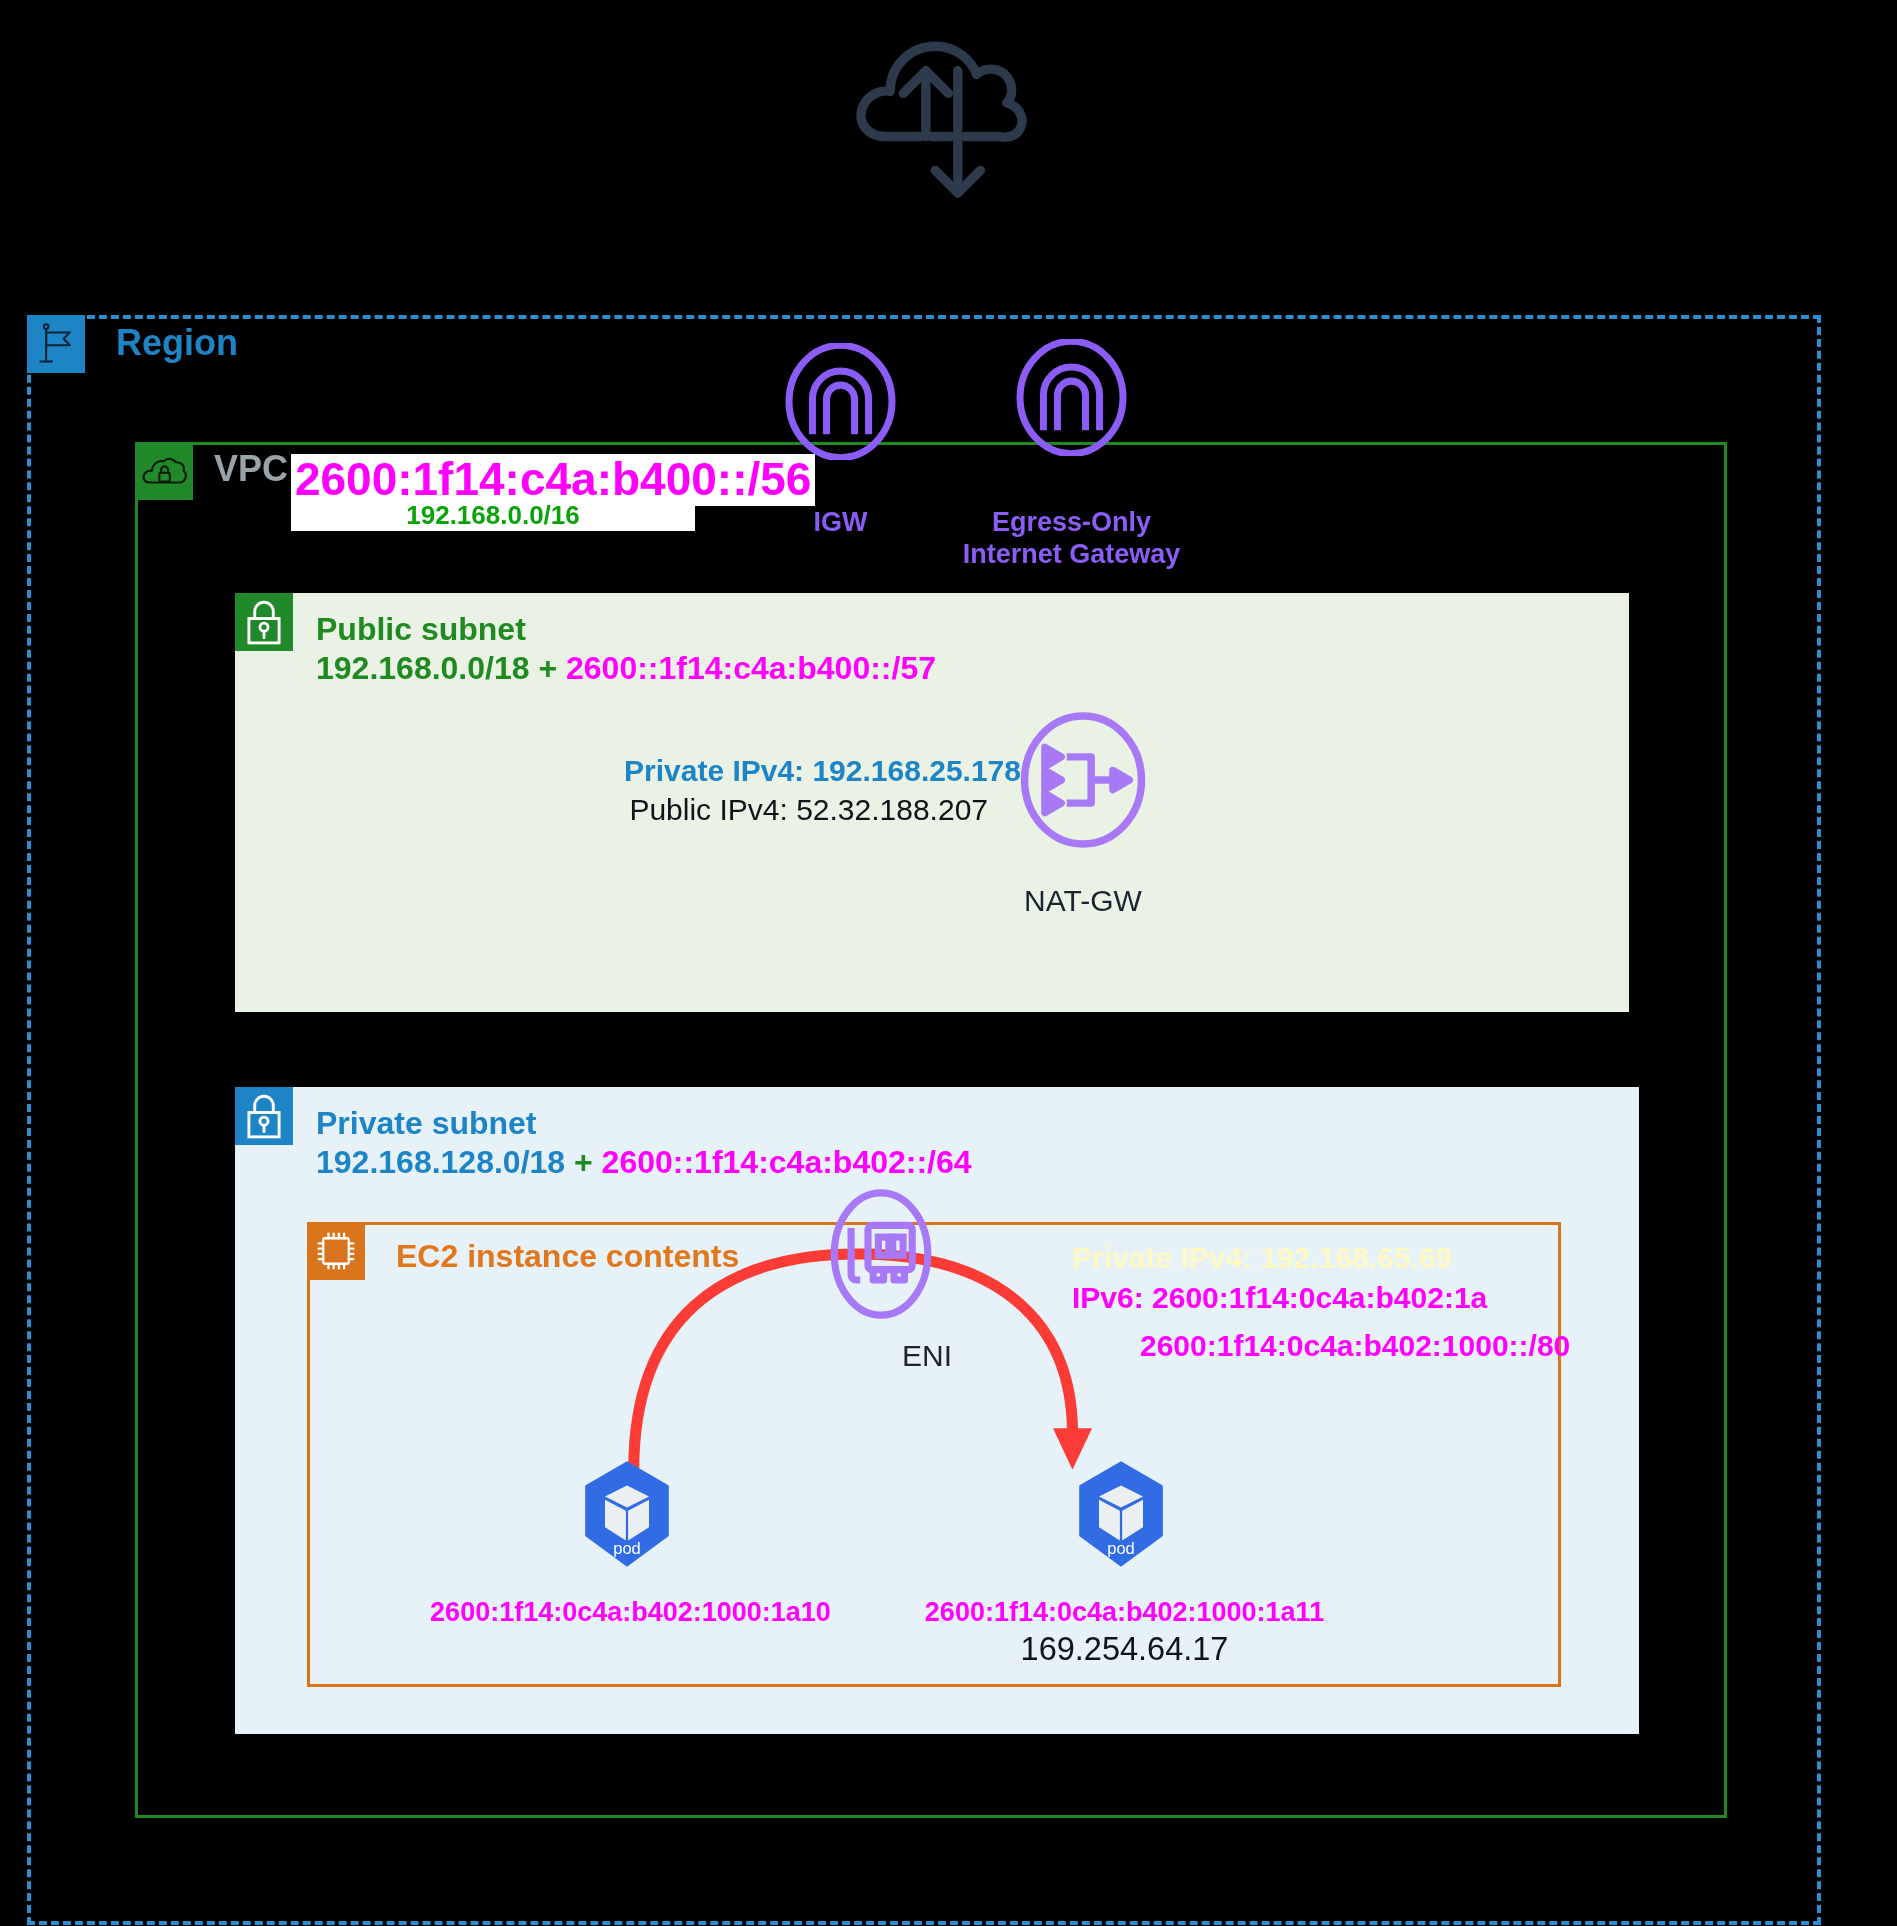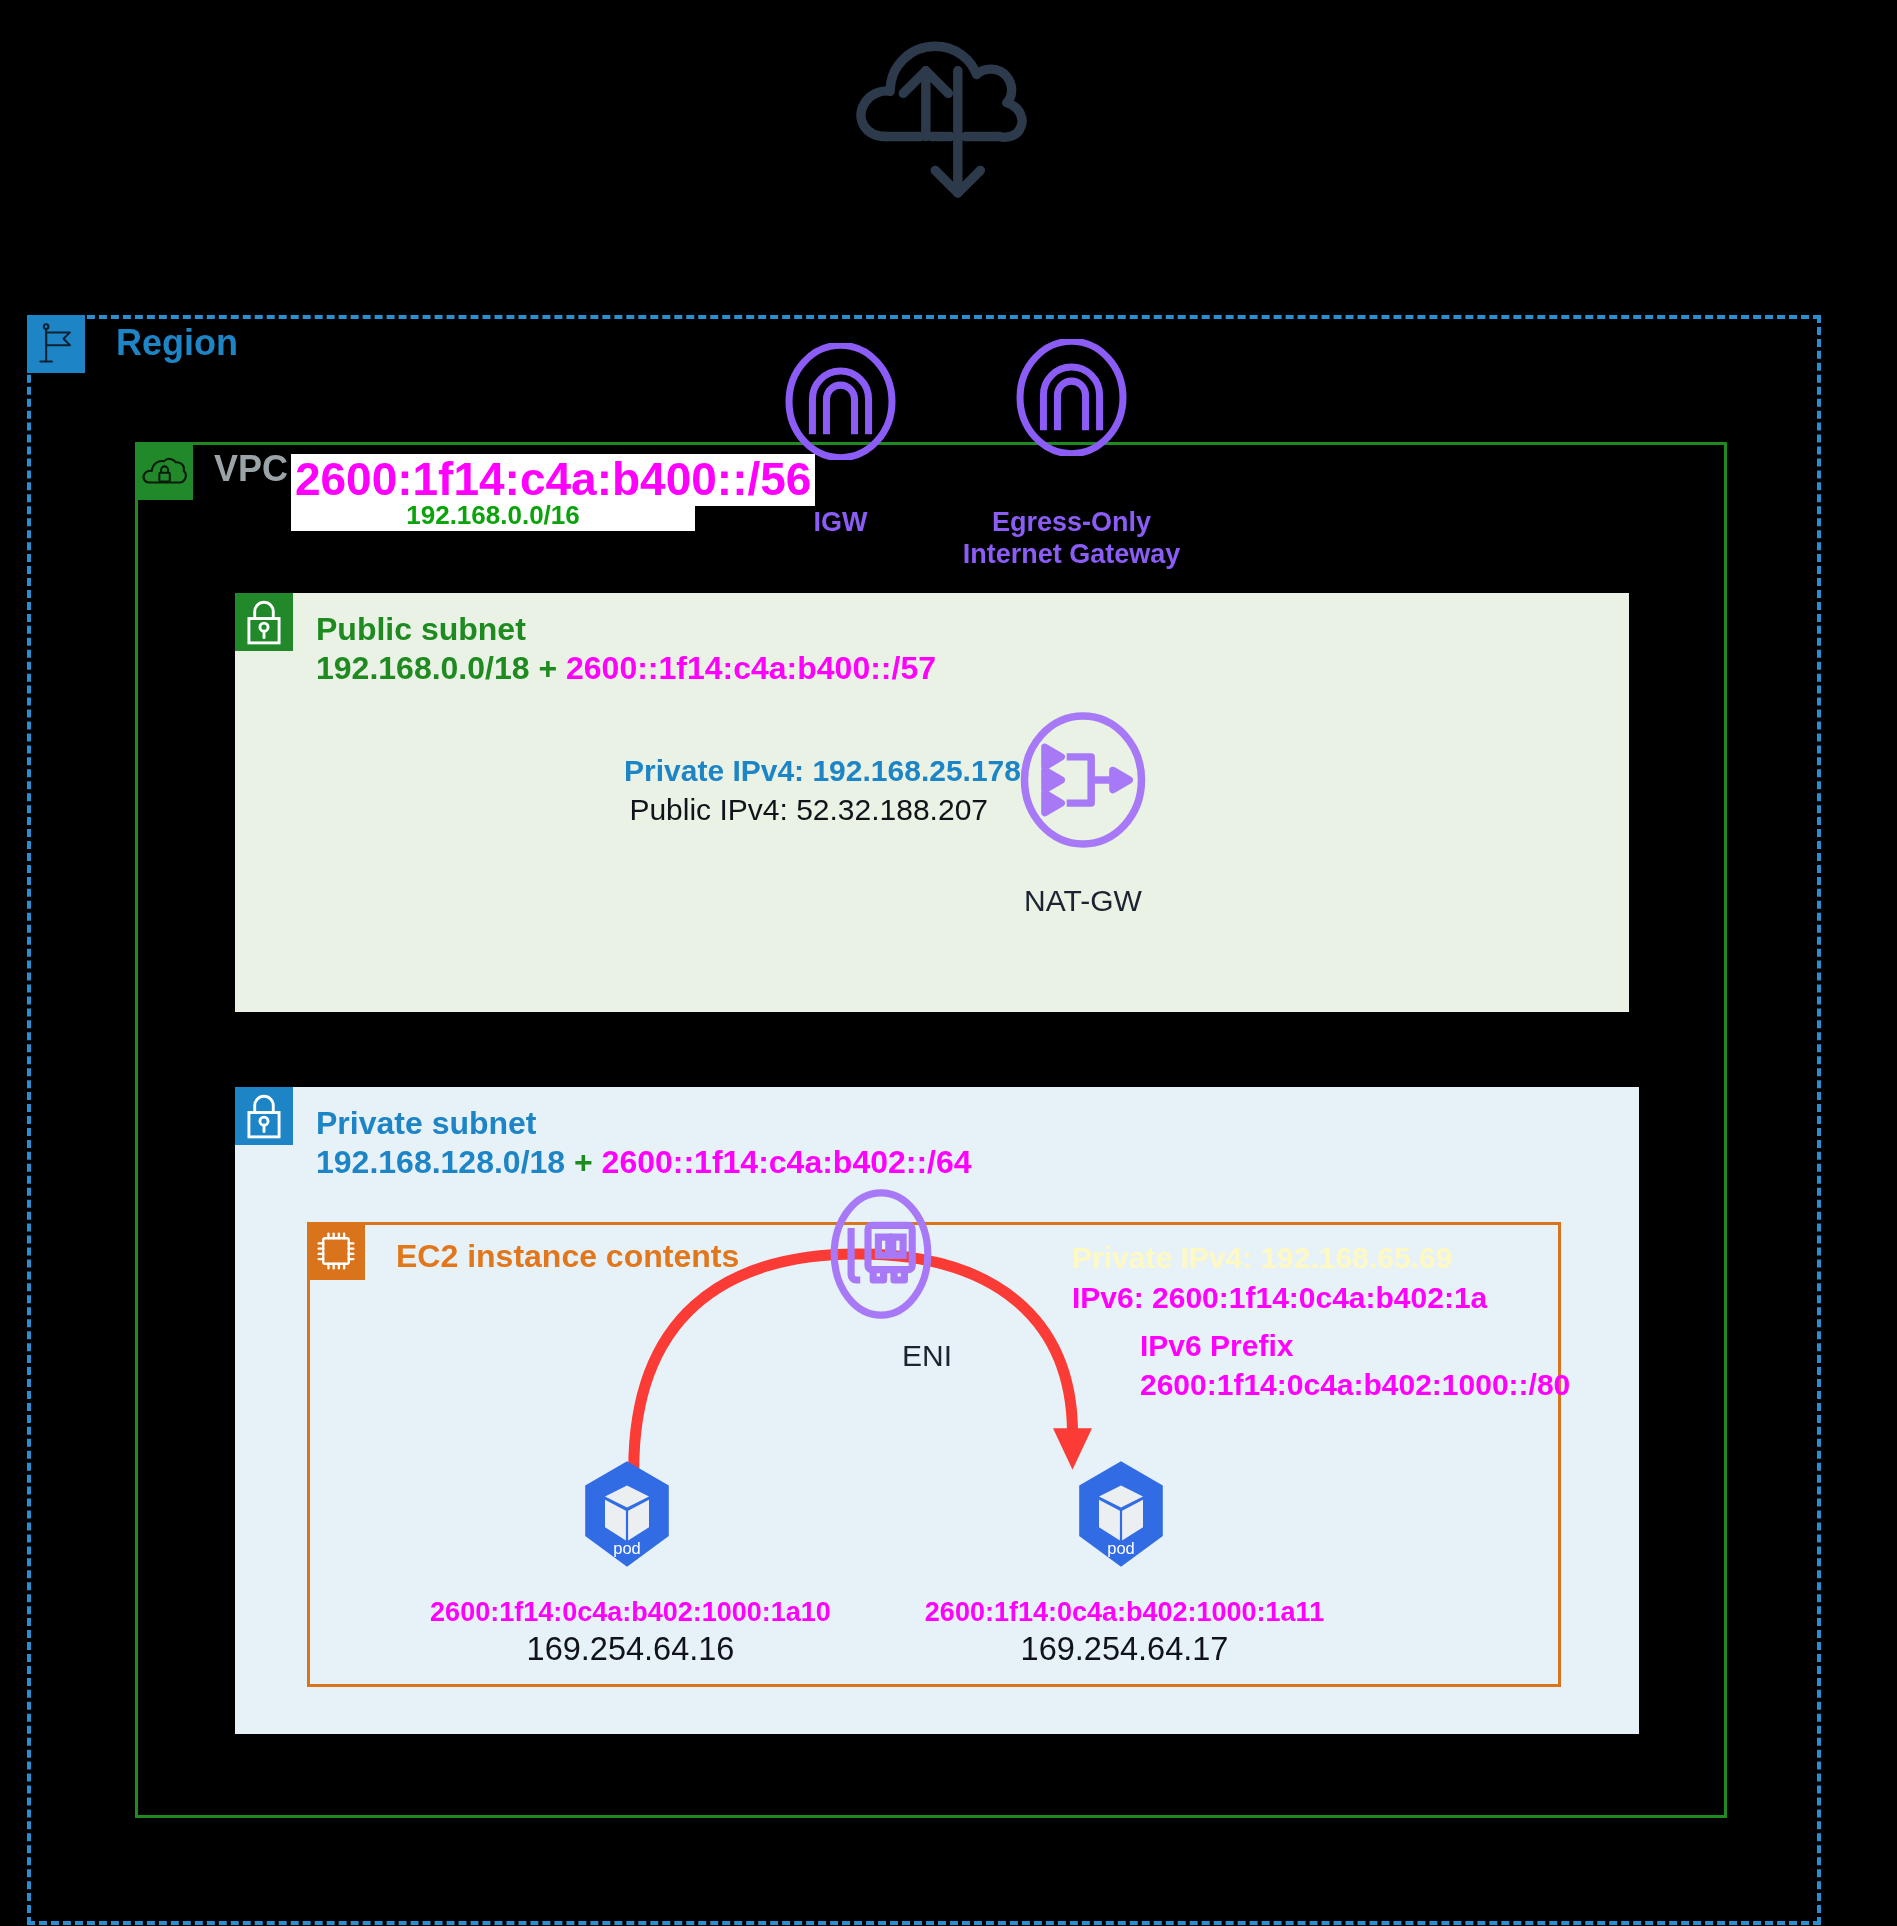--- a/index.html
+++ b/index.html
@@ -223,36 +223,34 @@
   <rect x="59" y="37" width="8" height="14"></rect>
   <path d="M44 62 V70 H52 V62" stroke-linejoin="round"></path>
   <path d="M60 62 V70 H68 V62" stroke-linejoin="round"></path>
 </svg>
 <div class="abs nowrap" id="eni-label">ENI</div>
 <div class="abs" id="eni-ips">
   <span class="p4 nowrap">Private IPv4: 192.168.65.69</span>
   <span class="v6 nowrap">IPv6: 2600:1f14:0c4a:b402:1a</span>
 </div>
 <div class="abs" id="prefix-block">
-  <span class="nowrap">IPv6 Prefix</span>
   <span class="nowrap">2600:1f14:0c4a:b402:1000::/80</span>
 </div>
 
 <svg class="abs pod-icon" id="pod1-icon" viewBox="0 0 100 100">
   <polygon points="50,2 88,24 88,70 50,98 12,70 12,24" fill="#326ce5"></polygon>
   <g fill="#eceff1">
     <polygon points="50,24 70,34 50,44 30,34"></polygon>
     <polygon points="30,37 49,47 49,74 30,62"></polygon>
     <polygon points="70,37 51,47 51,74 70,62"></polygon>
   </g>
   <text x="50" y="86" fill="#ffffff" font-size="15" text-anchor="middle" font-family="Liberation Sans, sans-serif">pod</text>
 </svg>
 <div class="abs pod-addr" id="pod1-addr">
   <span class="v6 nowrap">2600:1f14:0c4a:b402:1000:1a10</span>
-  <span class="v4 nowrap">169.254.64.16</span>
 </div>
 
 <svg class="abs pod-icon" id="pod2-icon" viewBox="0 0 100 100">
   <polygon points="50,2 88,24 88,70 50,98 12,70 12,24" fill="#326ce5"></polygon>
   <g fill="#eceff1">
     <polygon points="50,24 70,34 50,44 30,34"></polygon>
     <polygon points="30,37 49,47 49,74 30,62"></polygon>
     <polygon points="70,37 51,47 51,74 70,62"></polygon>
   </g>
   <text x="50" y="86" fill="#ffffff" font-size="15" text-anchor="middle" font-family="Liberation Sans, sans-serif">pod</text>

